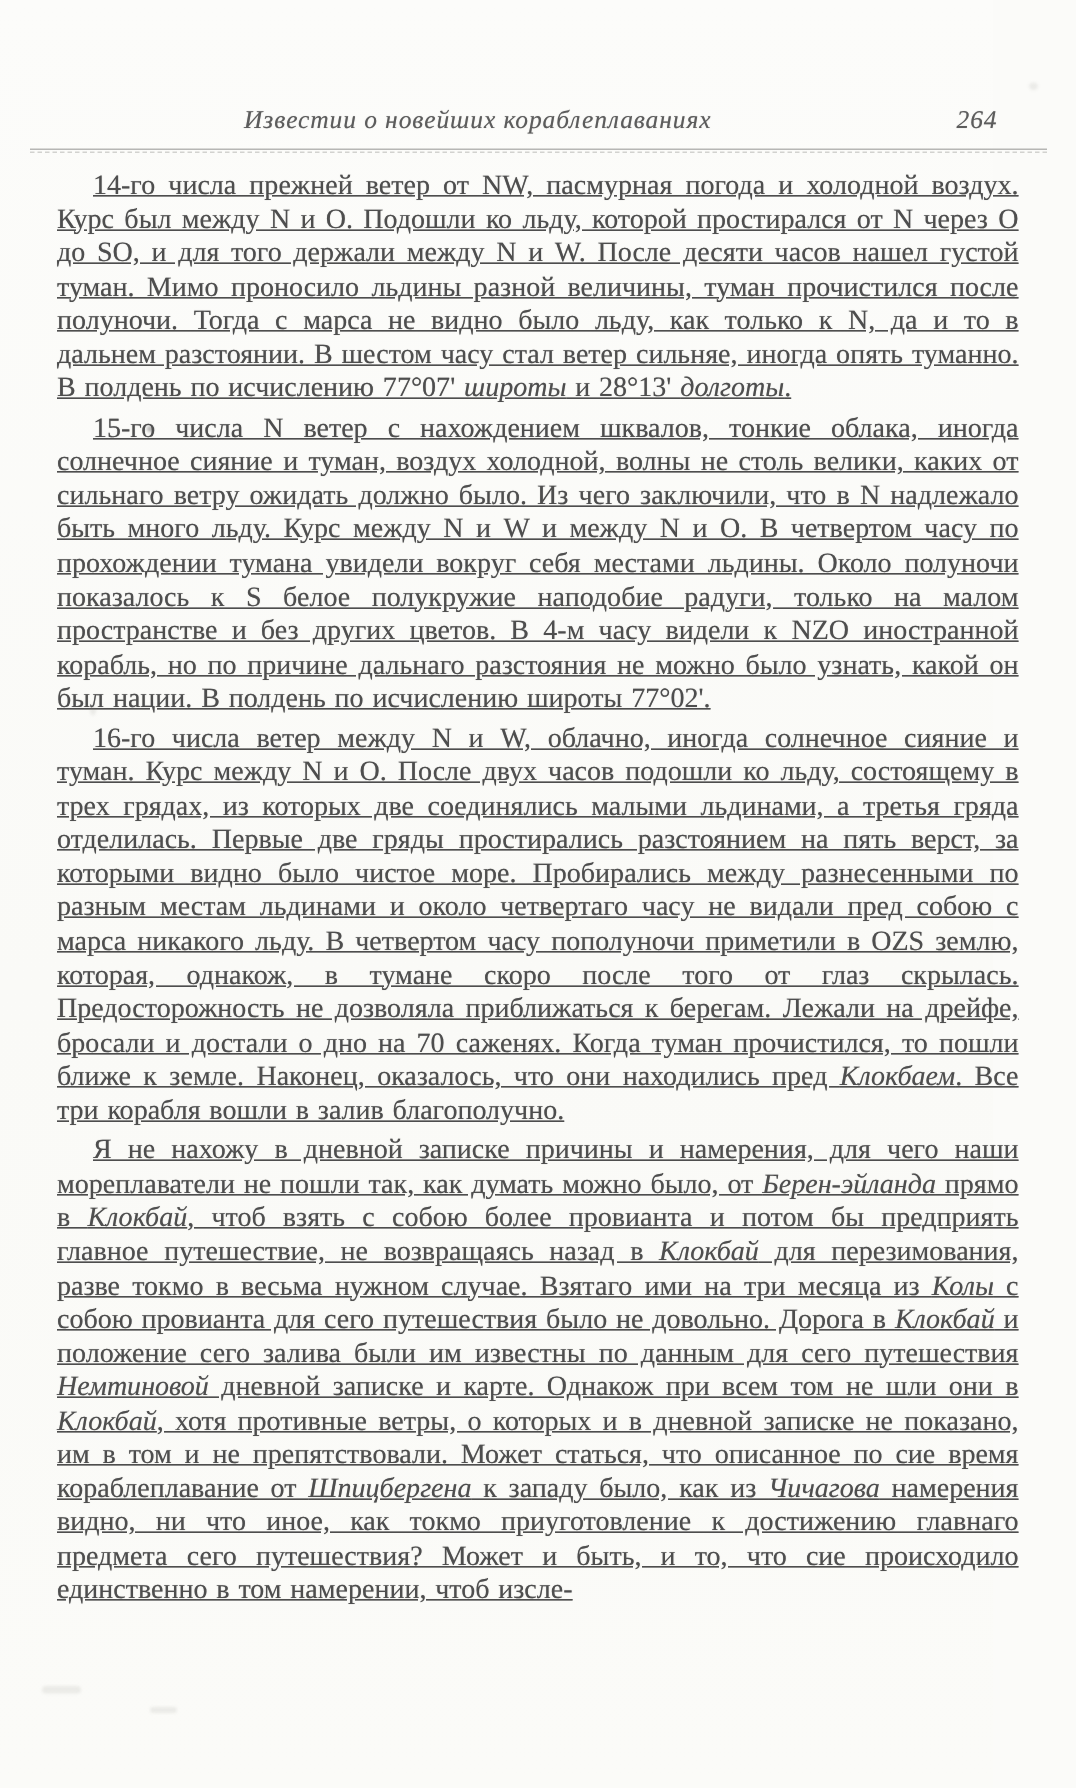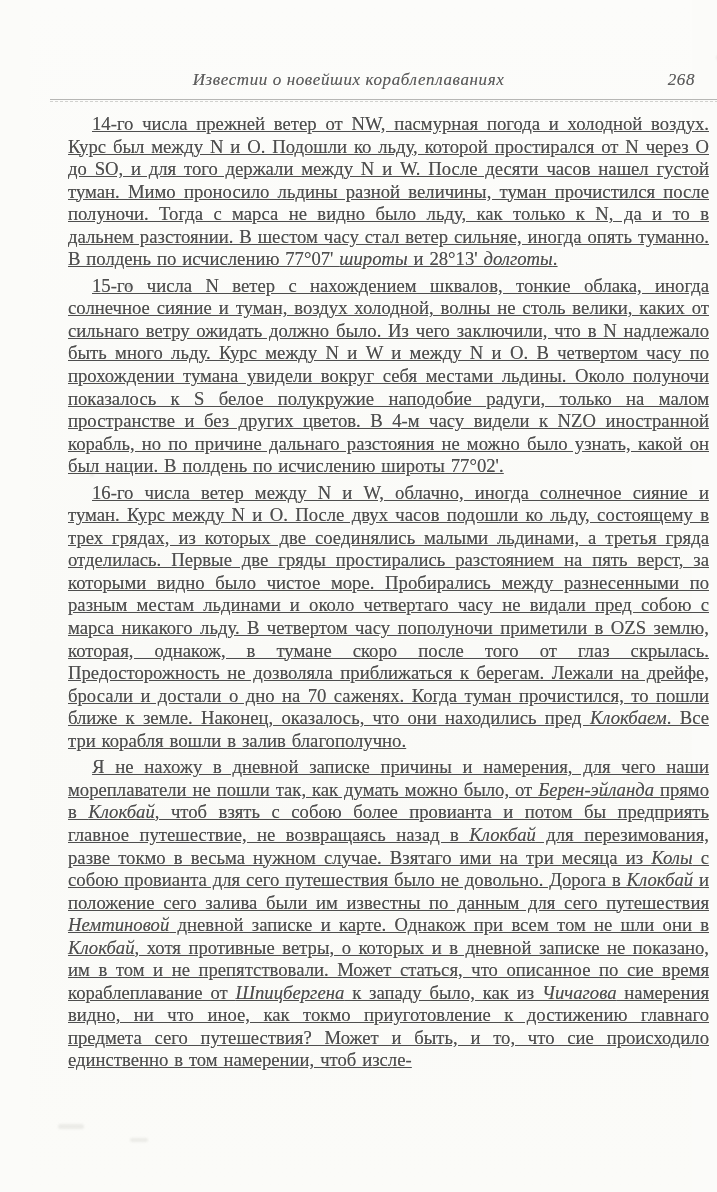--- a/index.html
+++ b/index.html
@@ -12,21 +12,20 @@
     background: #fbfbf9;
     font-family: "Liberation Serif", "DejaVu Serif", serif;
     overflow: hidden;
   }
   .page {
     position: relative;
     width: 662px;
     height: 1192px;
     background: linear-gradient(180deg, #fcfcfa 0%, #fafaf7 55%, #fbfbf8 100%);
     color: #4c4c4c;
-    margin-left: 30px;
   }
   
   .running-head {
     position: absolute;
     top: 70px;
     left: 38px;
     width: 641px;
     height: 22px;
     font-size: 17px;
     font-style: italic;
@@ -95,21 +94,21 @@
   .speck.s4 { left: 686px; top: 55px;  width: 6px;  height: 5px; }
   .speck.s5 { left: 60px;  top: 470px; width: 4px;  height: 7px; }
 </style>
 </head>
 <body>
 
 <div class="page">
 
   <div class="running-head">
     <div class="head-title">Известии о новейших кораблеплаваниях</div>
-    <div class="head-page-number">268</div>
+    <div class="head-page-number">264</div>
   </div>
 
   <div class="head-rule"></div>
 
   <div class="text-block">
       <p><span>14-го числа прежней ветер от NW, пасмурная погода и холодной воздух. Курс был между N и О. Подошли ко льду, которой простирался от N через О до SO, и для того держали между N и W. После десяти часов нашел густой туман. Мимо проносило льдины разной величины, туман прочистился после полуночи. Тогда с марса не видно было льду, как только к N, да и то в дальнем разстоянии. В шестом часу стал ветер сильняе, иногда опять туманно. В полдень по исчислению 77°07' </span><span class="it">широты</span><span> и 28°13' </span><span class="it">долготы</span><span>.</span></p>
       <p><span>15-го числа N ветер с нахождением шквалов, тонкие облака, иногда солнечное сияние и туман, воздух холодной, волны не столь велики, каких от сильнаго ветру ожидать должно было. Из чего заключили, что в N надлежало быть много льду. Курс между N и W и между N и О. В четвертом часу по прохождении тумана увидели вокруг себя местами льдины. Около полуночи показалось к S белое полукружие наподобие радуги, только на малом пространстве и без других цветов. В 4-м часу видели к NZO иностранной корабль, но по причине дальнаго разстояния не можно было узнать, какой он был нации. В полдень по исчислению широты 77°02'.</span></p>
       <p><span>16-го числа ветер между N и W, облачно, иногда солнечное сияние и туман. Курс между N и О. После двух часов подошли ко льду, состоящему в трех грядах, из которых две соединялись малыми льдинами, а третья гряда отделилась. Первые две гряды простирались разстоянием на пять верст, за которыми видно было чистое море. Пробирались между разнесенными по разным местам льдинами и около четвертаго часу не видали пред собою с марса никакого льду. В четвертом часу пополуночи приметили в OZS землю, которая, однакож, в тумане скоро после того от глаз скрылась. Предосторожность не дозволяла приближаться к берегам. Лежали на дрейфе, бросали и достали о дно на 70 саженях. Когда туман прочистился, то пошли ближе к земле. Наконец, оказалось, что они находились пред </span><span class="it">Клокбаем</span><span>. Все три корабля вошли в залив благополучно.</span></p>
       <p><span>Я не нахожу в дневной записке причины и намерения, для чего наши мореплаватели не пошли так, как думать можно было, от </span><span class="it">Берен-эйланда</span><span> прямо в </span><span class="it">Клокбай</span><span>, чтоб взять с собою более провианта и потом бы предприять главное путешествие, не возвращаясь назад в </span><span class="it">Клокбай</span><span> для перезимования, разве токмо в весьма нужном случае. Взятаго ими на три месяца из </span><span class="it">Колы</span><span> с собою провианта для сего путешествия было не довольно. Дорога в </span><span class="it">Клокбай</span><span> и положение сего залива были им известны по данным для сего путешествия </span><span class="it">Немтиновой</span><span> дневной записке и карте. Однакож при всем том не шли они в </span><span class="it">Клокбай</span><span>, хотя противные ветры, о которых и в дневной записке не показано, им в том и не препятствовали. Может статься, что описанное по сие время кораблеплавание от </span><span class="it">Шпицбергена</span><span> к западу было, как из </span><span class="it">Чичагова</span><span> намерения видно, ни что иное, как токмо приуготовление к достижению главнаго предмета сего путешествия? Может и быть, и то, что сие происходило единственно в том намерении, чтоб изсле-</span></p>
     </div>

